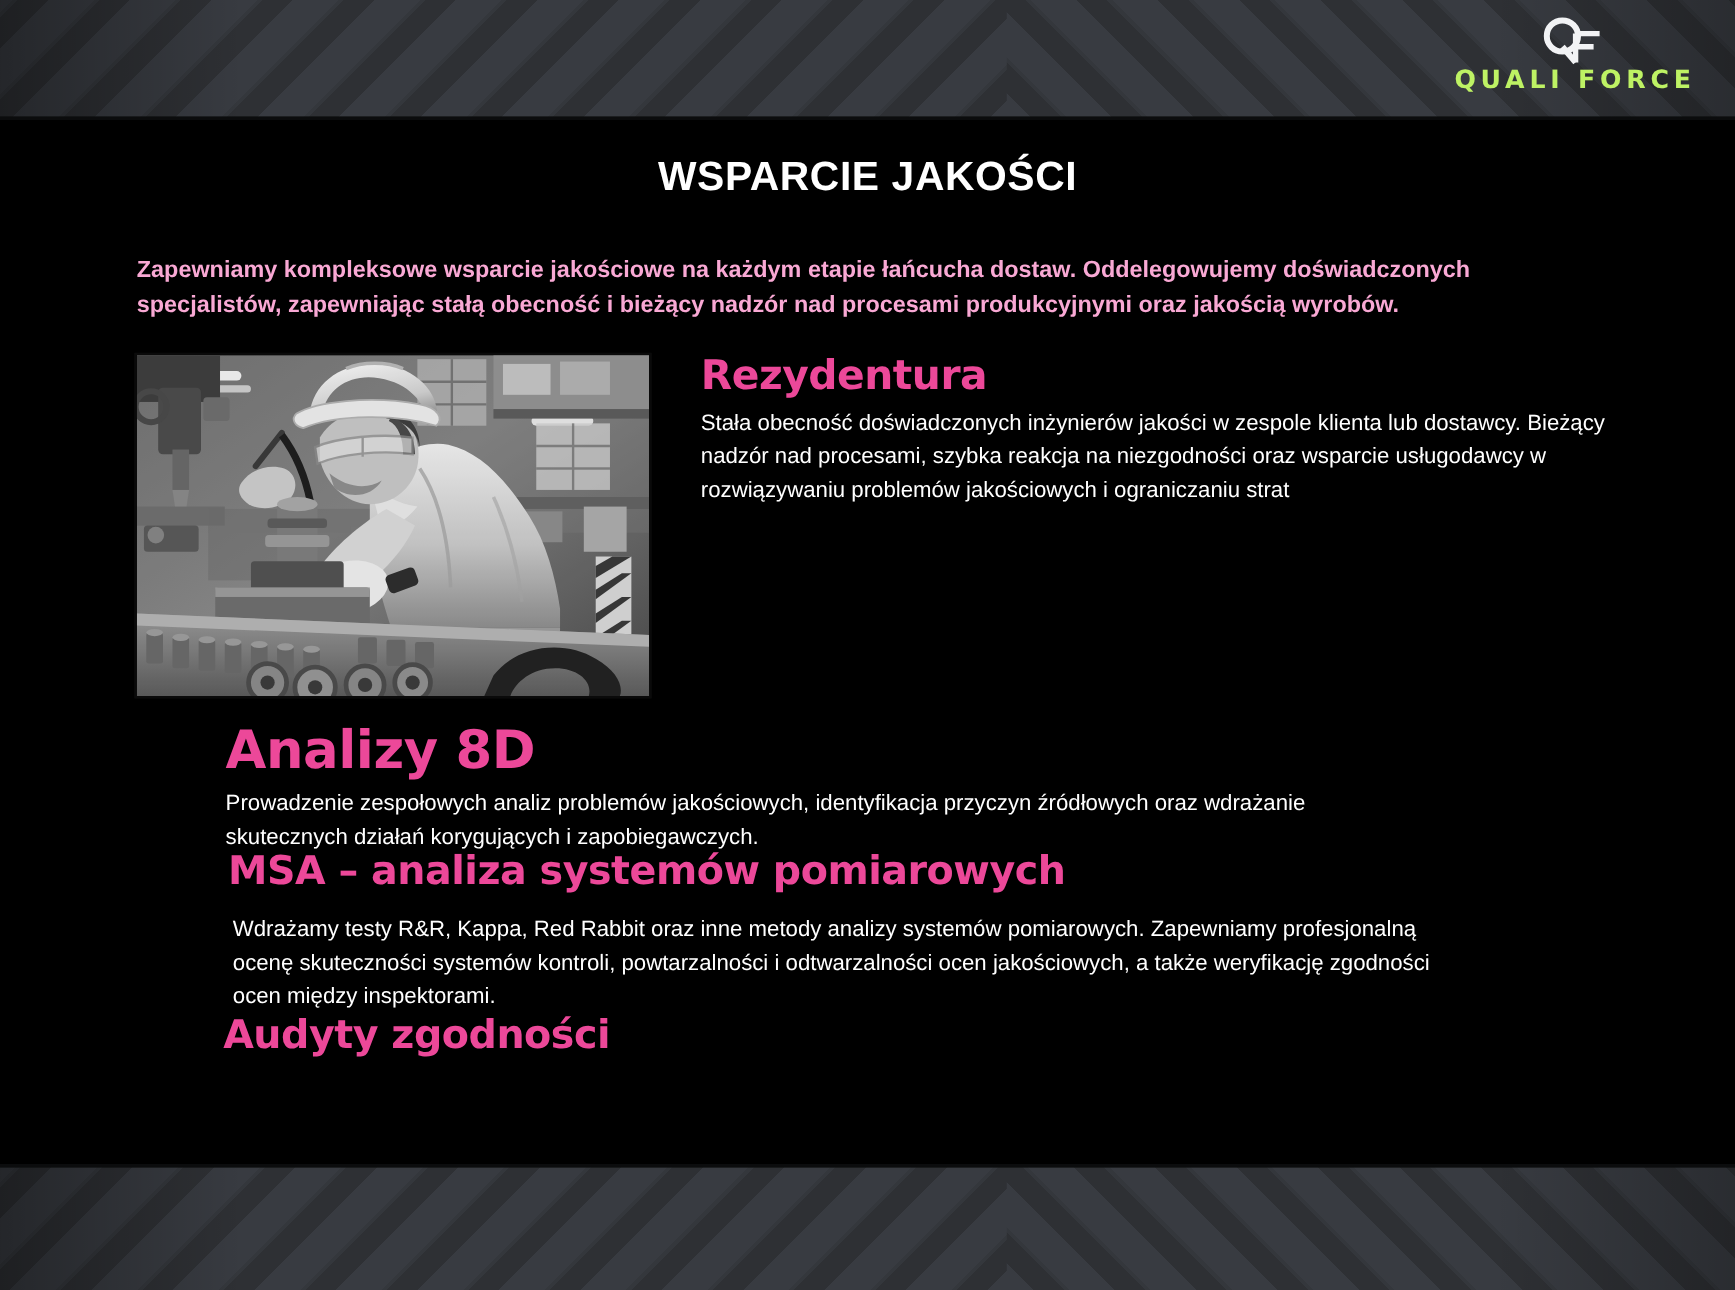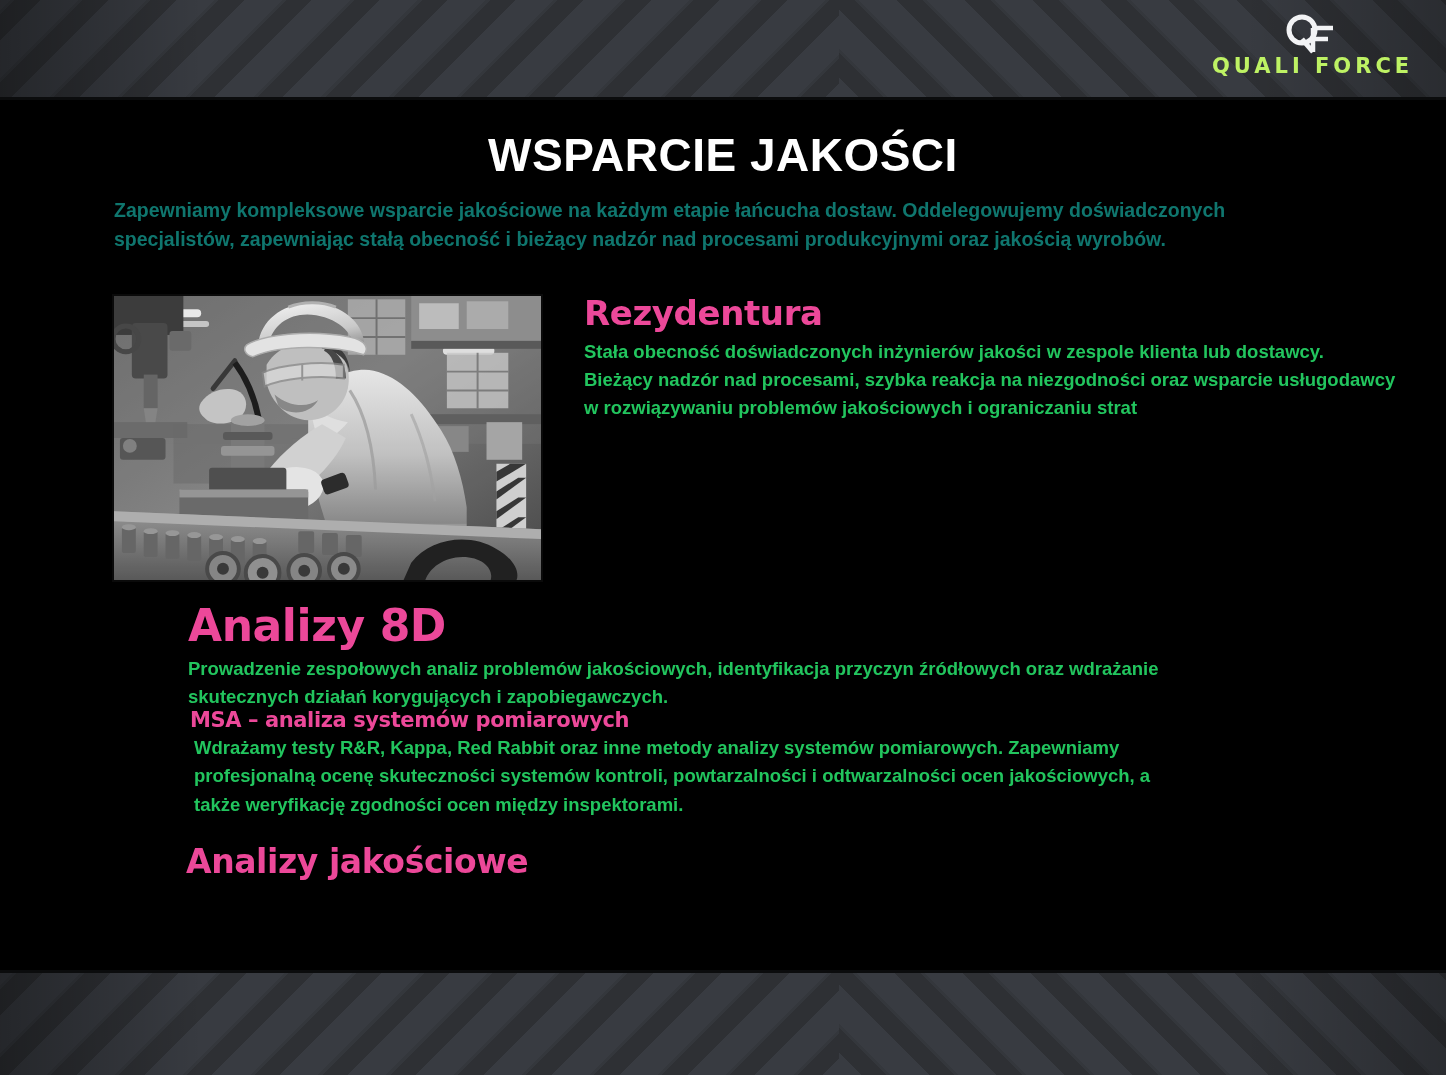--- a/index.html
+++ b/index.html
@@ -82,33 +82,33 @@
     white-space: nowrap;
   }
 
   
   .page-title {
     position: absolute;
     left: 0; right: 0;
     top: 128px;
     text-align: center;
     color: #ffffff;
-    font-size: 46px;
+    font-size: 34px;
     font-weight: bold;
     letter-spacing: 0.5px;
     font-family: "Liberation Sans", sans-serif;
   }
 
   
   .intro {
     position: absolute;
     left: 114px;
-    top: 196px;
+    top: 211px;
     width: 1230px;
-    color: #0f766e;
+    color: #f9a8d4;
     font-size: 19.5px;
     font-weight: bold;
     line-height: 1.47;
     font-family: "Liberation Sans", sans-serif;
   }
 
   
   .photo {
     position: absolute;
     left: 112px;
@@ -124,38 +124,38 @@
   
   .section { position: absolute; }
   .section h2 {
     color: #ec4899;
     font-weight: bold;
     font-family: "DejaVu Sans", sans-serif;
     letter-spacing: -0.4px;
     line-height: 1.05;
   }
   .section p {
-    color: #22c55e;
+    color: #ffffff;
     font-size: 18.5px;
-    font-weight: bold;
+    font-weight: normal;
     line-height: 1.53;
     font-family: "Liberation Sans", sans-serif;
   }
 
   #sec-rezydentura      { left: 584px; top: 296px; width: 812px; }
   #sec-rezydentura h2   { font-size: 34px; margin-bottom: 6px; }
 
   #sec-nadzor           { left: 584px; top: 461px; width: 812px; }
   #sec-nadzor h2        { font-size: 34px; margin-bottom: 5px; }
 
   #sec-analizy          { left: 188px; top: 603px; width: 1000px; }
   #sec-analizy h2       { font-size: 44px; margin-bottom: 6px; }
 
   #sec-msa              { left: 190px; top: 709px; width: 1010px; }
-  #sec-msa h2           { font-size: 21px; margin-bottom: 3px; }
+  #sec-msa h2           { font-size: 33px; margin-bottom: 16px; }
   #sec-msa p            { padding-left: 4px; }
 
   #sec-audyty           { left: 186px; top: 845px; width: 1000px; }
   #sec-audyty h2        { font-size: 33px; margin-bottom: 6px; }
 </style>
 </head>
 <body>
 
 <div class="slide">
 
@@ -352,21 +352,21 @@
     <h2>Analizy 8D</h2>
     <p>Prowadzenie zespołowych analiz problemów jakościowych, identyfikacja przyczyn źródłowych oraz wdrażanie skutecznych działań korygujących i zapobiegawczych.</p>
   </div>
 
   <div class="section" id="sec-msa">
     <h2>MSA – analiza systemów pomiarowych</h2>
     <p>Wdrażamy testy R&amp;R, Kappa, Red Rabbit oraz inne metody analizy systemów pomiarowych. Zapewniamy profesjonalną ocenę skuteczności systemów kontroli, powtarzalności i odtwarzalności ocen jakościowych, a także weryfikację zgodności ocen między inspektorami.</p>
   </div>
 
   <div class="section" id="sec-audyty">
-    <h2>Analizy jakościowe</h2>
+    <h2>Audyty zgodności</h2>
   </div>
 
   <div class="band footer">
     <div class="stripes"></div>
     <div class="stripes mirror"></div>
     <div class="vignette"></div>
     <div class="edge-top"></div>
   </div>
 
 </div>

